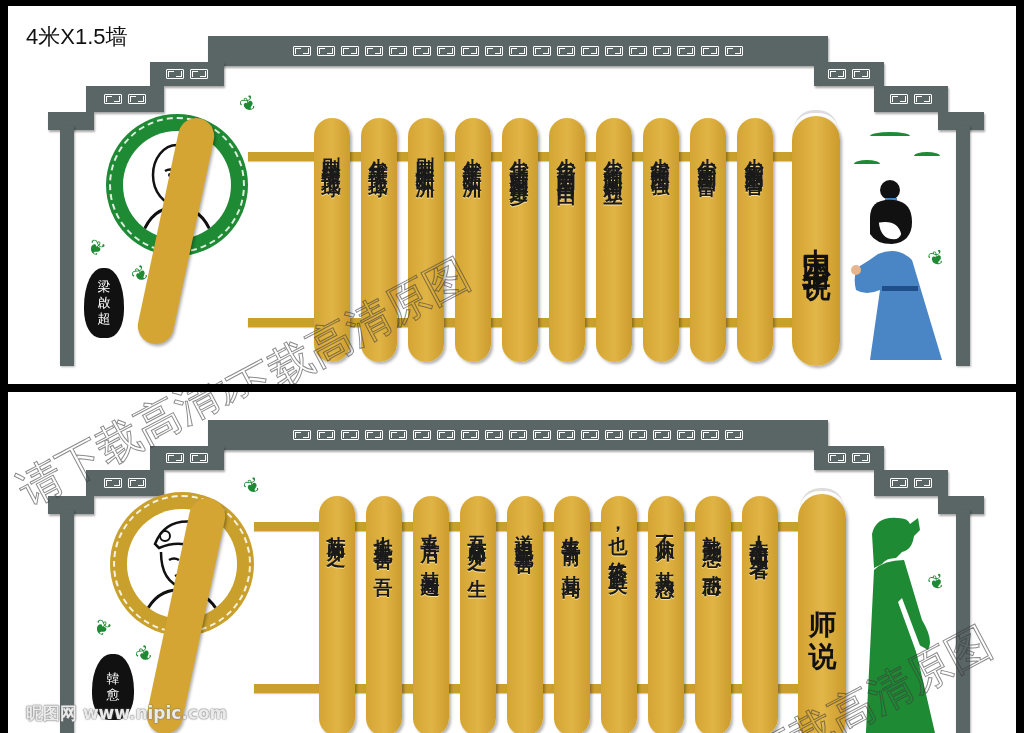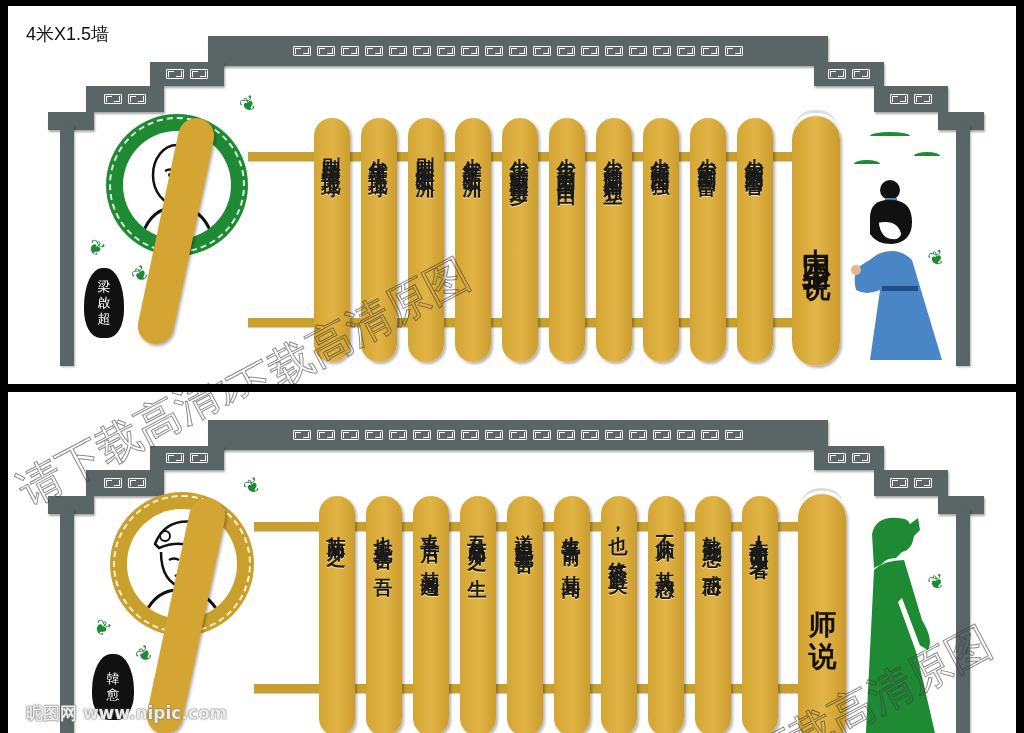--- a/index.html
+++ b/index.html
@@ -3,21 +3,21 @@
 <meta charset="utf-8">
 <style>
   * { box-sizing: border-box; margin: 0; padding: 0; }
   html, body { width: 1024px; height: 733px; overflow: hidden; background: #000; }
   body { position: relative; font-family: "DejaVu Sans", sans-serif; }
 
   .panel { position: absolute; left: 8px; width: 1008px; background: #fff; overflow: hidden; }
   .panel.top { top: 6px; height: 378px; }
   .panel.bottom { top: 392px; height: 341px; }
 
-  .size-label { position: absolute; left: 26px; top: 22px; font-family: "Liberation Sans", sans-serif; font-size: 18px; color: #111; }
+  .size-label { position: absolute; left: 26px; top: 22px; font-family: "Liberation Sans", sans-serif; font-size: 22px; color: #111; }
 
   .roof { position: absolute; background: #5a6566; box-shadow: 1px 2px 2px rgba(0,0,0,0.35); }
   .roof .fret { position: absolute; top: 50%; transform: translateY(-50%); left: 0; right: 0; display: flex; justify-content: center; gap: 6px; }
   .fret-tile { width: 18px; height: 10px; border: 1.5px solid #fff; border-radius: 1px; position: relative; }
   .fret-tile::before, .fret-tile::after { content: ""; position: absolute; top: 1px; width: 5px; height: 5px; border: 1.5px solid #fff; }
   .fret-tile::before { left: 1px; border-right: none; border-bottom: none; }
   .fret-tile::after { right: 1px; border-left: none; border-top: none; }
   .pillar { position: absolute; background: #5a6566; box-shadow: 1px 1px 2px rgba(0,0,0,0.3); }
 
   .medallion { position: absolute; border-radius: 50%; display: flex; align-items: center; justify-content: center; }

